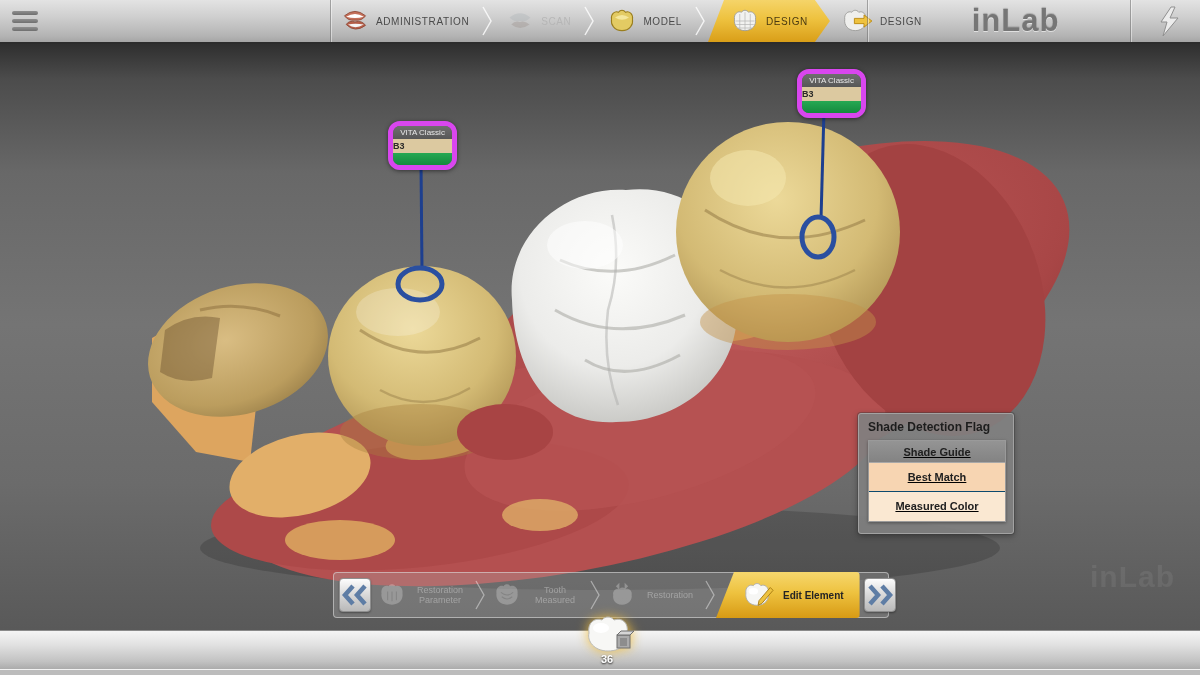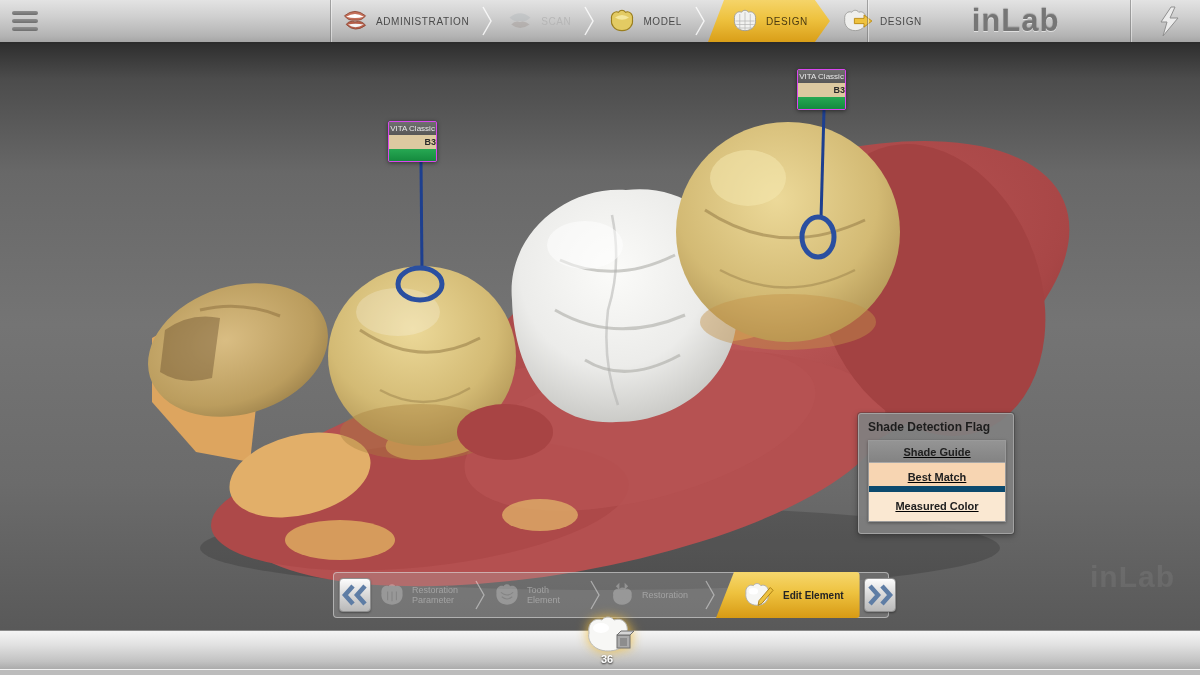--- a/index.html
+++ b/index.html
@@ -35,48 +35,48 @@
     align-items:center; justify-content:center; cursor:pointer; }
 
   
   .viewport { position:absolute; left:0; top:44px; width:1200px; height:586px;
     background:linear-gradient(180deg,#2f2f2f 0%,#4c4c4c 6%,#686868 22%,#747474 48%,#6b6b6b 75%,#595959 100%); }
   .scene { position:absolute; left:0; top:44px; width:1200px; height:586px; }
   .watermark { position:absolute; left:1090px; top:560px; font-size:30px; font-weight:bold;
     color:rgba(255,255,255,.07); letter-spacing:1px; }
 
   
-  .shadeflag { position:absolute; width:49px; border:1px solid #d946ef; border-radius:2px;
+  .shadeflag { position:absolute; width:69px; border:5px solid #d946ef; border-radius:12px;
     overflow:hidden; box-shadow:0 1px 4px rgba(0,0,0,.5); z-index:20; cursor:pointer; }
   .shadeflag .fhead { height:13px; background:linear-gradient(180deg,#6f6f6f,#575757);
     color:#e8e8e8; font-size:8px; text-align:center; line-height:13px; }
   .shadeflag .fshade { height:14px; background:#dcc9a0; color:#2a2a2a; font-size:9px;
-    font-weight:bold; text-align:right; line-height:14px; }
+    font-weight:bold; text-align:left; line-height:14px; }
   .shadeflag .fgreen { height:12px; background:linear-gradient(180deg,#27a853,#158a3e); }
   .flag-left { left:388px; top:121px; }
   .flag-right { left:797px; top:69px; }
 
   
   .shadepanel { position:absolute; left:858px; top:413px; width:156px; height:121px;
     background:rgba(128,128,128,.92); border:1px solid #a2a2a2; border-radius:3px;
     box-shadow:0 0 0 1px rgba(60,60,60,.4), 0 2px 6px rgba(0,0,0,.35); z-index:20; padding:6px 9px; }
   .shadepanel .ptitle { font-size:12px; font-weight:bold; color:#1d1d1d; margin-bottom:6px; }
   .legend { width:138px; margin:0 auto; border:1px solid #9a9a9a;
     box-shadow:0 1px 3px rgba(0,0,0,.35);text-decoration:underline; }
   .legend .lrow { text-align:center; font-size:11px; color:#202020; }
   .legend .lrow.head { height:22px; line-height:22px; font-weight:bold;
     background:linear-gradient(180deg,#949494,#838383); border-bottom:1px solid #a8a8a8; }
   .legend .lrow.best { height:29px; line-height:29px; background:#f7d5b2;
-    border-bottom:6px solid #0c4a6e; font-weight:bold;text-align:center;}
+    border-bottom:1px solid #0c4a6e; font-weight:bold;text-align:center;}
   .legend .lrow.meas { height:29px; line-height:29px; background:#fae8d2; font-weight:bold;}
 
   
   .stepbar { position:absolute; left:333px; top:572px; width:556px; height:46px;
     background:rgba(175,175,175,.30); border:1px solid rgba(225,225,225,.55); border-radius:4px;
-    display:flex; align-items:center; z-index:20; padding:0 5px; }
+    display:flex; align-items:center; z-index:20; padding:0 5px;text-align:center; }
   .navbtn { width:40px; height:34px; border-radius:4px; border:1px solid #8f8f8f;
     background:linear-gradient(180deg,#fdfdfd,#d8d8d8 50%,#b9b9b9); display:flex;
     align-items:center; justify-content:center; cursor:pointer; box-shadow:0 1px 2px rgba(0,0,0,.35); }
   .dstep { display:flex; align-items:center; gap:5px; padding:0 6px; opacity:.45; }
   .dstep .slabel { font-size:9px; color:#d8d8d8; width:56px; line-height:1.15; }
   .stepsep { width:14px; display:flex; align-items:center; justify-content:center; opacity:.6; }
   .astep { height:46px; margin:-1px 4px -1px 0; display:flex; align-items:center; gap:7px;
     padding:0 16px 0 26px; cursor:pointer;
     background:linear-gradient(180deg,#f6d76d 0%,#eec23f 45%,#d79a14 100%);
     clip-path:polygon(18px 0, 100% 0, 100% 100%, 0 100%); border-radius:0 4px 4px 0; }
@@ -296,21 +296,21 @@
       <svg width="12" height="34">
           <polyline points="2,3 10,17 2,31" fill="none" stroke="rgba(255,255,255,.7)" stroke-width="1.3"></polyline>
         </svg>
     </div>
 
     <div class="dstep">
       <svg width="30" height="28" viewBox="0 0 32 32">
         <path d="M4,14 C3,8 8,4 12,6 C14,3 18,3 20,6 C24,4 29,8 28,14 C29,20 25,27 16,27 C7,27 3,20 4,14 Z" fill="rgba(255,255,255,.55)"></path>
         <path d="M9,13 q7,6 14,0 M10,18 q6,5 12,0" stroke="rgba(120,120,120,.6)" stroke-width="1.2" fill="none"></path>
       </svg>
-      <span class="slabel">Tooth Element</span>
+      <span class="slabel">Tooth Measured</span>
     </div>
     <div class="stepsep">
       <svg width="12" height="34">
           <polyline points="2,3 10,17 2,31" fill="none" stroke="rgba(255,255,255,.7)" stroke-width="1.3"></polyline>
         </svg>
     </div>
 
     <div class="dstep">
       <svg width="30" height="28" viewBox="0 0 32 32">
         <path d="M6,16 C5,11 9,8 13,9 C15,7 18,7 20,9 C24,8 28,11 27,16 C28,21 24,27 16,27 C8,27 5,21 6,16 Z" fill="rgba(255,255,255,.55)"></path>

